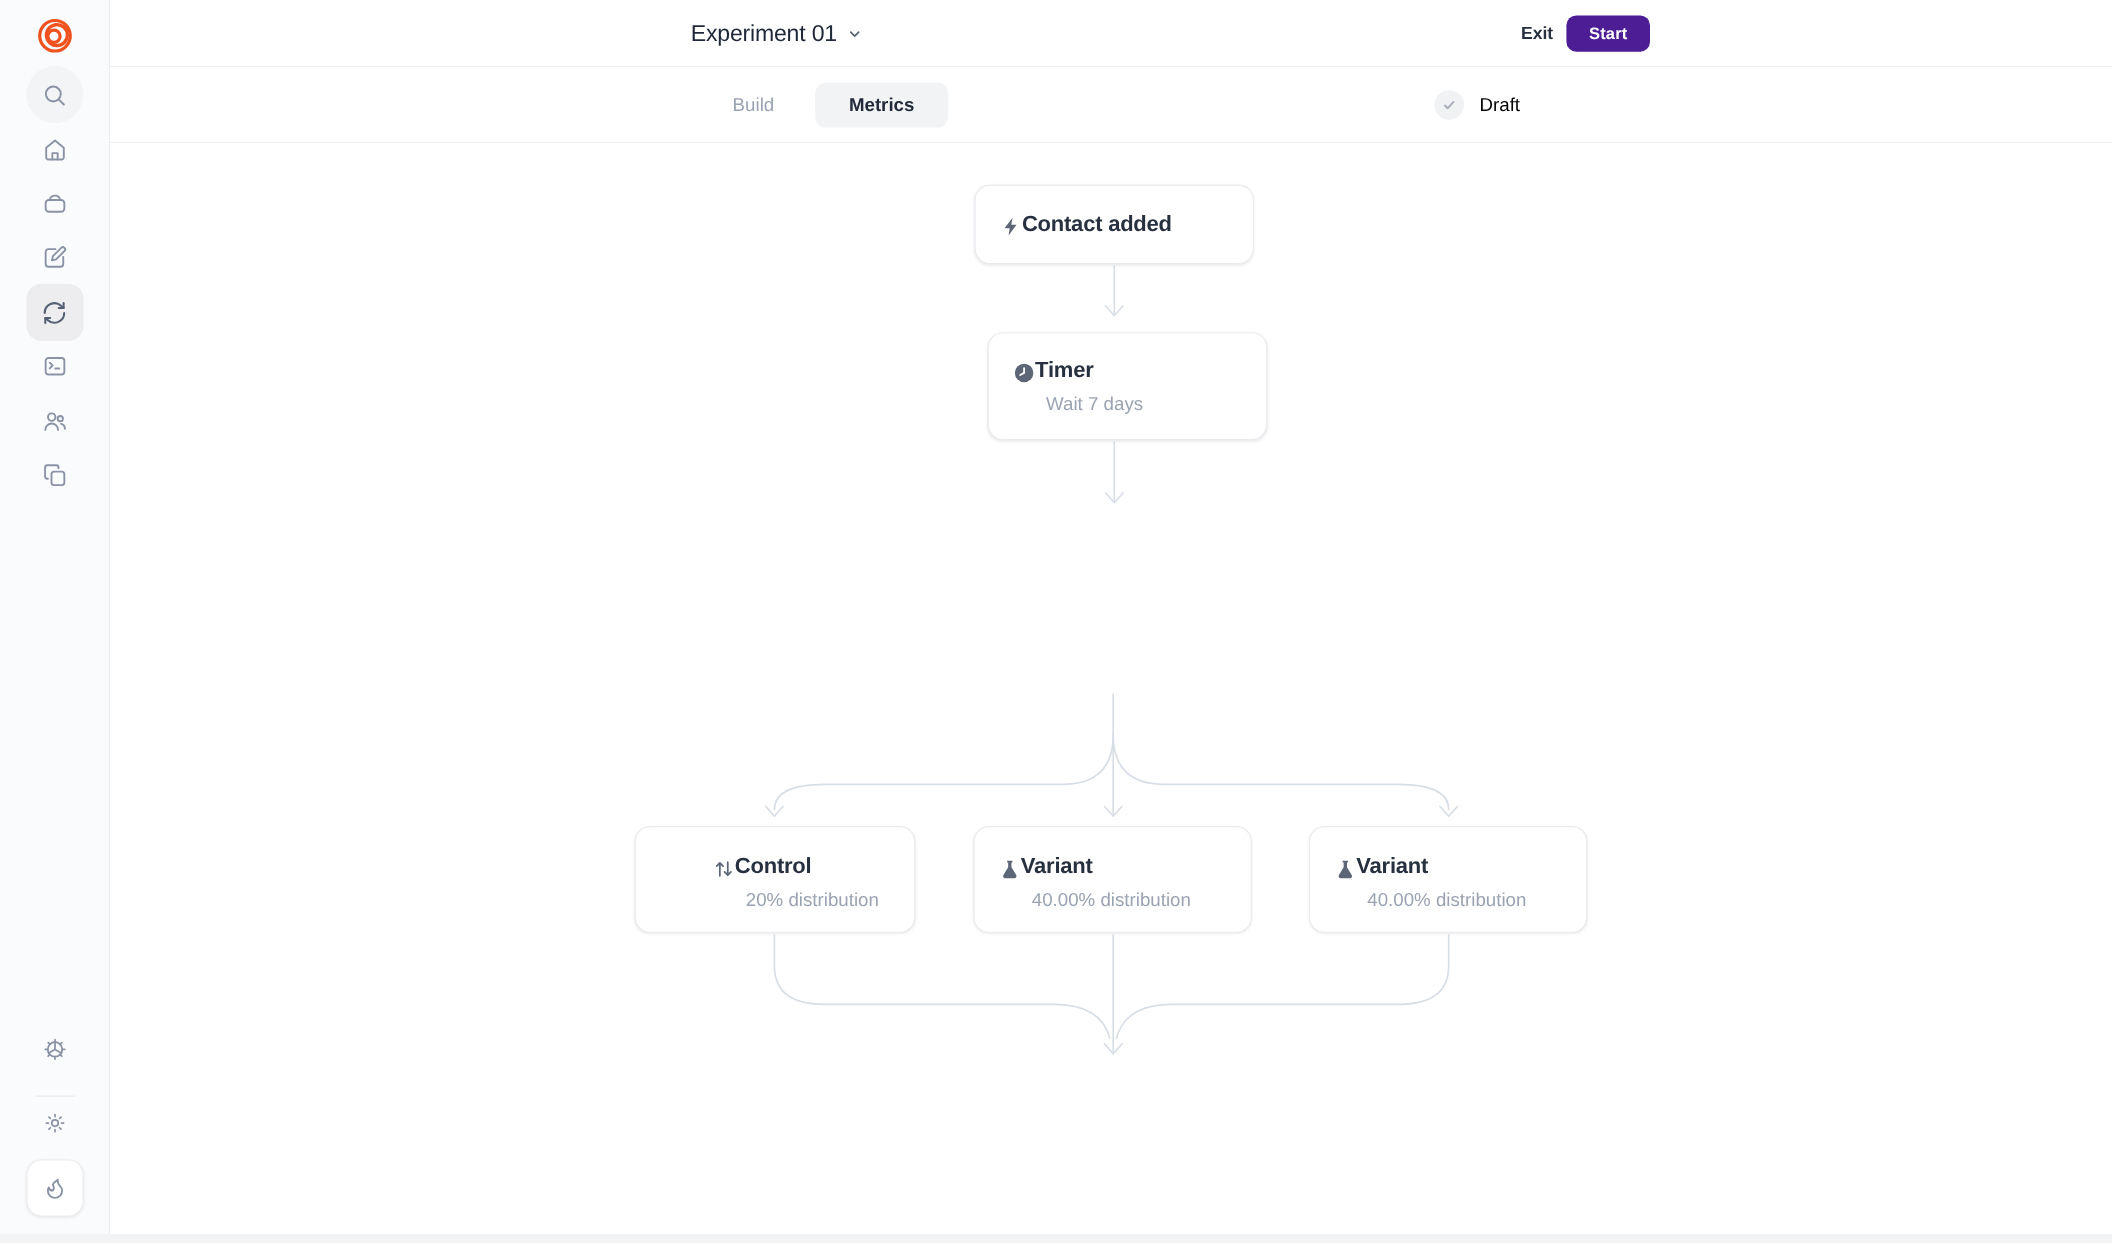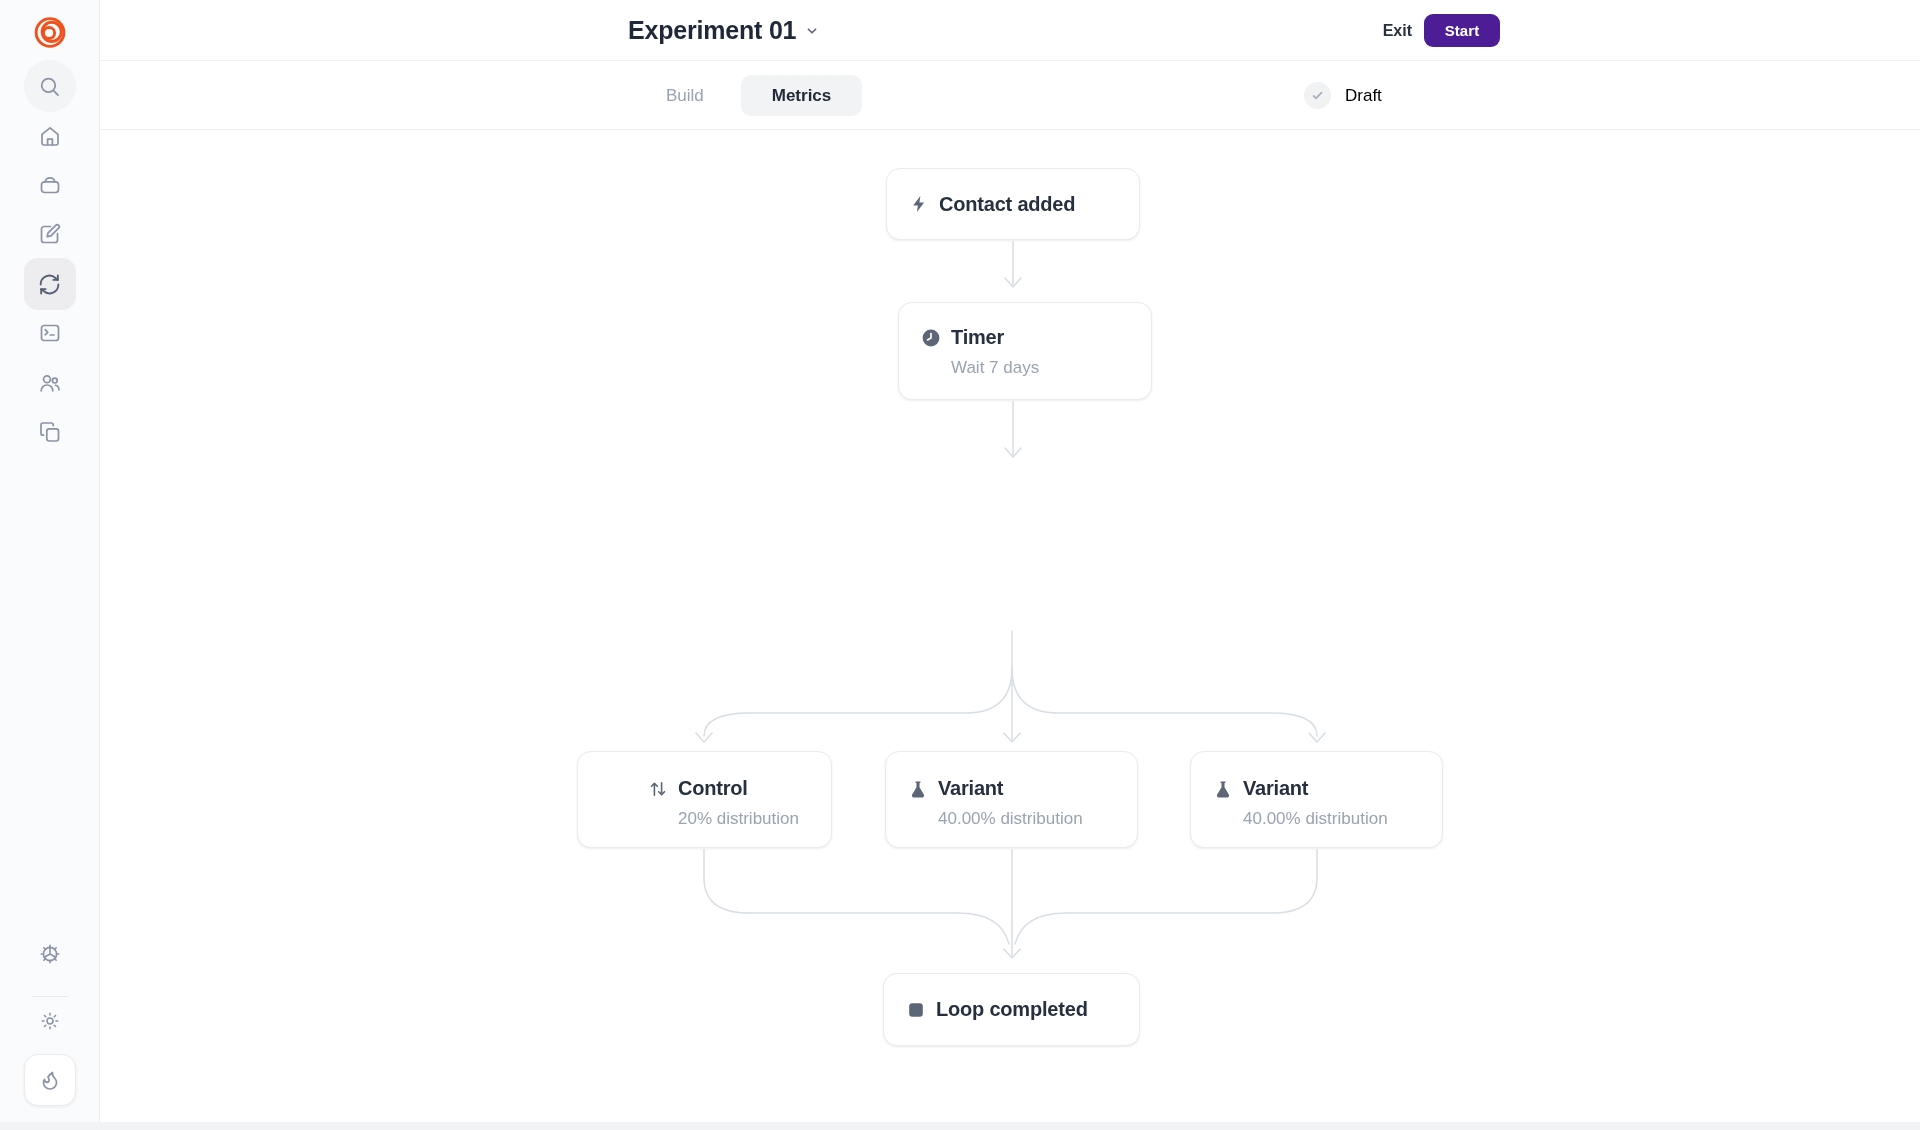--- a/index.html
+++ b/index.html
@@ -17,21 +17,21 @@
   .side-card { width:52px; height:52px; border-radius:14px; background:#fff;
     border:1px solid #ececee; box-shadow:0 1px 3px rgba(20,24,40,.07); }
   .side-divider { position:absolute; left:32px; width:36px; height:1px; background:#e9eaee; }
   svg { display:block; }
 
   
   .header { position:fixed; left:100px; top:0; right:0; height:61px; background:#fff;
     border-bottom:1px solid #eef0f3; z-index:4; }
   .title-wrap { position:absolute; left:528px; top:0; height:61px;
     display:flex; align-items:center; gap:9px; cursor:pointer; }
-  .page-title { font-size:25px; font-weight:700; letter-spacing:-0.2px; color:#1f2838; }
+  .page-title { font-size:21px; font-weight:400; letter-spacing:-0.2px; color:#1f2838; }
   .exit-btn { position:absolute; right:508px; top:0; height:61px; display:flex; align-items:center;
     font-size:16px; font-weight:600; color:#27303f; cursor:pointer; background:none; border:none;
     font-family:inherit; }
   .start-btn { position:absolute; right:420px; top:14px; width:76px; height:33px;
     background:#4c1d95; color:#fff; font-size:15px; font-weight:700; border:none;
     border-radius:9px; cursor:pointer; font-family:inherit; letter-spacing:0.1px; }
 
   
   .tabbar { position:fixed; left:100px; top:61px; right:0; height:69px; background:#fff;
     border-bottom:1px solid #eef0f3; z-index:4; }
@@ -46,21 +46,21 @@
   .status-check { width:27px; height:27px; border-radius:50%; background:#f1f2f4;
     display:flex; align-items:center; justify-content:center; }
   .status-label { font-size:17px; color:#000000; }
 
   
   .canvas { position:fixed; left:100px; top:130px; width:1820px; height:992px; background:#fff; }
   .edges { position:absolute; left:0; top:0; }
 
   .node { position:absolute; background:#fff; border:1px solid #e9ebef; border-radius:14px;
     box-shadow:0 1px 3px rgba(20,24,40,.05), 0 1px 2px rgba(20,24,40,.03); cursor:pointer; }
-  .node-head { display:flex; align-items:center; gap:10px; padding-left:22px; }
+  .node-head { display:flex; align-items:flex-end; padding-left:22px; }
   .node-head .nicon { width:20px; height:20px; flex:0 0 20px;
     display:flex; align-items:center; justify-content:center; }
   .node-title { font-size:20px; font-weight:700; letter-spacing:-0.2px; color:#27303f;
     white-space:nowrap; }
   .node-sub { margin-left:52px; margin-top:9px; font-size:17px; color:#9aa3b1; white-space:nowrap; }
   .node.center-v { display:flex; flex-direction:column; justify-content:center; }
 
   .exp-box { margin:13px 26px 0 54px; background:#f7f8fa; border-radius:8px; }
   .exp-row { height:41px; display:flex; align-items:center; padding:0 14px;
     font-size:17px; color:#39424f; white-space:nowrap; }
@@ -267,26 +267,16 @@
       <span class="nicon">
         <svg width="18" height="18" viewBox="0 0 18 18">
           <path d="M6.6 1.6h4.8v1.5h-.9v4.2l4.3 7.2a1.9 1.9 0 0 1-1.6 2.9H4.8a1.9 1.9 0 0 1-1.6-2.9l4.3-7.2V3.1h-.9z" fill="#5d6676"></path>
         </svg>
       </span>
       <span class="node-title">Variant</span>
     </div>
     <div class="node-sub">40.00% distribution</div>
   </div>
 
-  <div class="node center-v" style="left:783px; top:843px; width:257px; height:73px;">
-    <div class="node-head">
-      <span class="nicon">
-        <svg width="18" height="18" viewBox="0 0 18 18">
-            <rect x="2.2" y="2.2" width="13.6" height="13.6" rx="3" fill="#5d6676"></rect>
-          </svg>
-      </span>
-      <span class="node-title">Loop completed</span>
-    </div>
-  </div>
 
 </div>
 
 <div class="bottom-strip"></div>
 
 </body></html>

